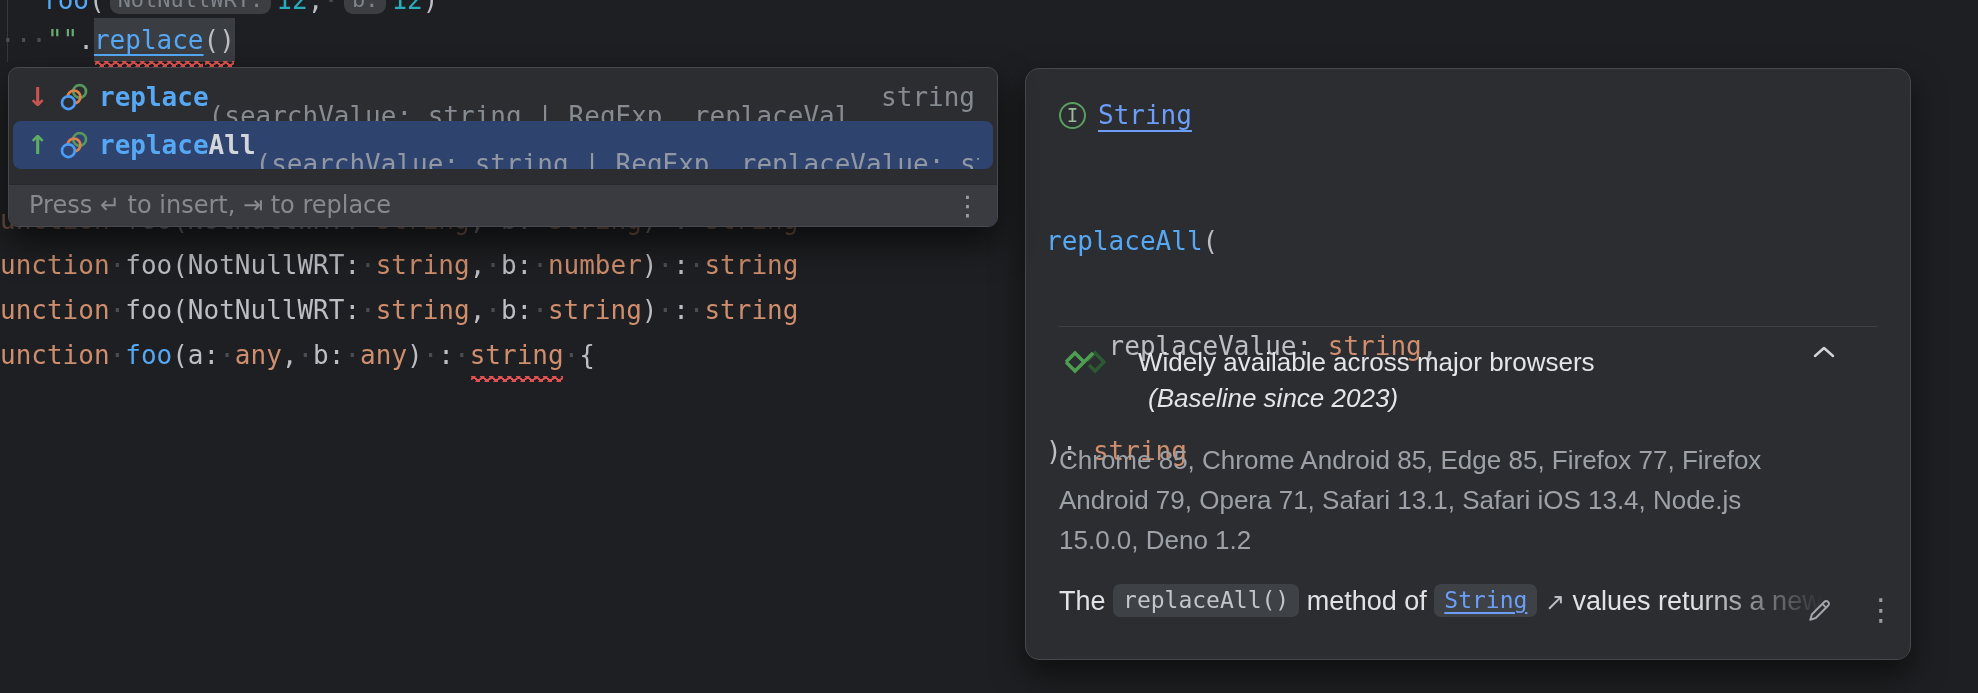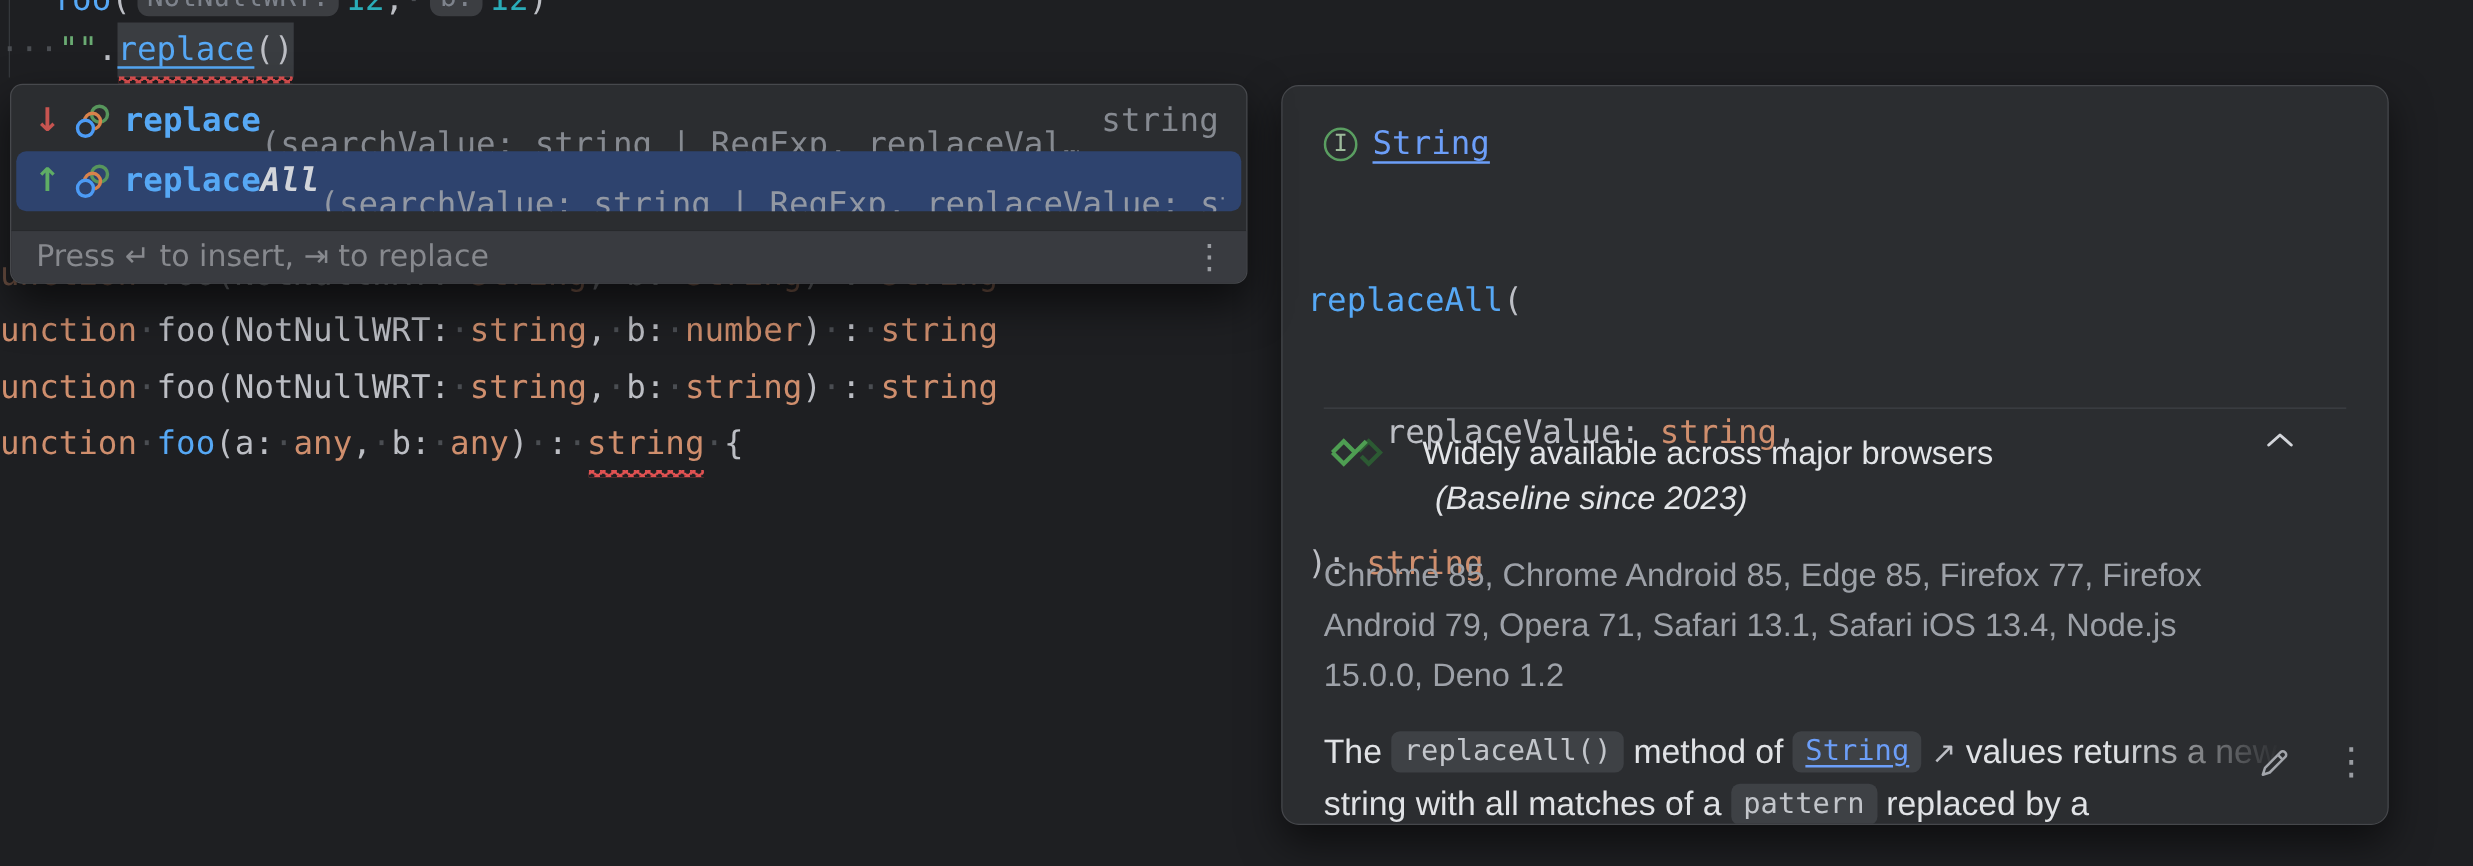--- a/index.html
+++ b/index.html
@@ -63,21 +63,21 @@
     font-family:"DejaVu Sans Mono", monospace; font-size:26px; white-space:pre;
     overflow:hidden;
   }
   .cc-row.selected { background:#2e436e; }
   .cc-arrow { width:24px; font-family:"DejaVu Sans", sans-serif; font-size:26px; font-weight:700; margin-right:8px; flex:0 0 auto; }
   .arr-down { color:#c75450; }
   .arr-up   { color:#5fad65; }
   .cc-icon { width:30px; height:30px; margin-right:10px; flex:0 0 auto; }
   .cc-name { font-weight:700; flex:0 0 auto; }
   .name-match { color:#56a8f5; font-weight:700; }
-  .name-rest  { color:#d2d5da; font-weight:700;font-style:italic; }
+  .name-rest  { color:#d2d5da; font-weight:700; }
   .cc-sig { color:#868a91; flex:1 1 auto; overflow:hidden; white-space:pre;margin-top:38px; }
   .cc-row.selected .cc-sig { color:#9298a3; }
   .cc-ret { color:#868a91; margin-left:18px; padding-right:4px; flex:0 0 auto; }
   .popup-footer {
     position:absolute; left:0; right:0; bottom:0; height:42px;
     background:#393b40; border-top:1px solid #27292c;
     border-radius:0 0 9px 9px;
     color:#87898e; font-family:"DejaVu Sans", sans-serif; font-size:24px; line-height:41px;
     padding-left:20px;
   }
@@ -205,21 +205,20 @@
   <svg class="doc-chevron" width="24" height="14" viewBox="0 0 24 14">
     <polyline points="3,11 12,3 21,11" fill="none" stroke="#d3d5da" stroke-width="2.4" stroke-linecap="round" stroke-linejoin="round"></polyline>
   </svg>
 
   <div class="doc-browsers">Chrome 85, Chrome Android 85, Edge 85, Firefox 77, Firefox
 Android 79, Opera 71, Safari 13.1, Safari iOS 13.4, Node.js
 15.0.0, Deno 1.2</div>
 
   <div class="doc-desc">
     <div class="desc-line"><span class="txt">The </span><span class="chip">replaceAll()</span><span class="txt"> method of </span><span class="chip chip-link">String</span><span class="txt"> </span><span class="ext">↗</span><span class="txt"> values returns a new</span></div>
-    <div class="desc-line"><span class="txt">string with all matches of a </span><span class="chip">pattern</span><span class="txt"> replaced by a</span></div>
   </div>
 
   <div class="doc-fade"></div>
 
   <svg class="doc-edit" width="30" height="30" viewBox="0 0 24 24">
     <path d="M4.2 19.8 L5.6 15.4 L15.6 5.4 a1.9 1.9 0 0 1 2.7 0 l0.3 0.3 a1.9 1.9 0 0 1 0 2.7 L8.6 18.4 Z" fill="none" stroke="#a3a6ac" stroke-width="1.6" stroke-linejoin="round"></path>
     <line x1="13.9" y1="7.1" x2="16.9" y2="10.1" stroke="#a3a6ac" stroke-width="1.6"></line>
   </svg>
   <div class="doc-more">⋮</div>
 

